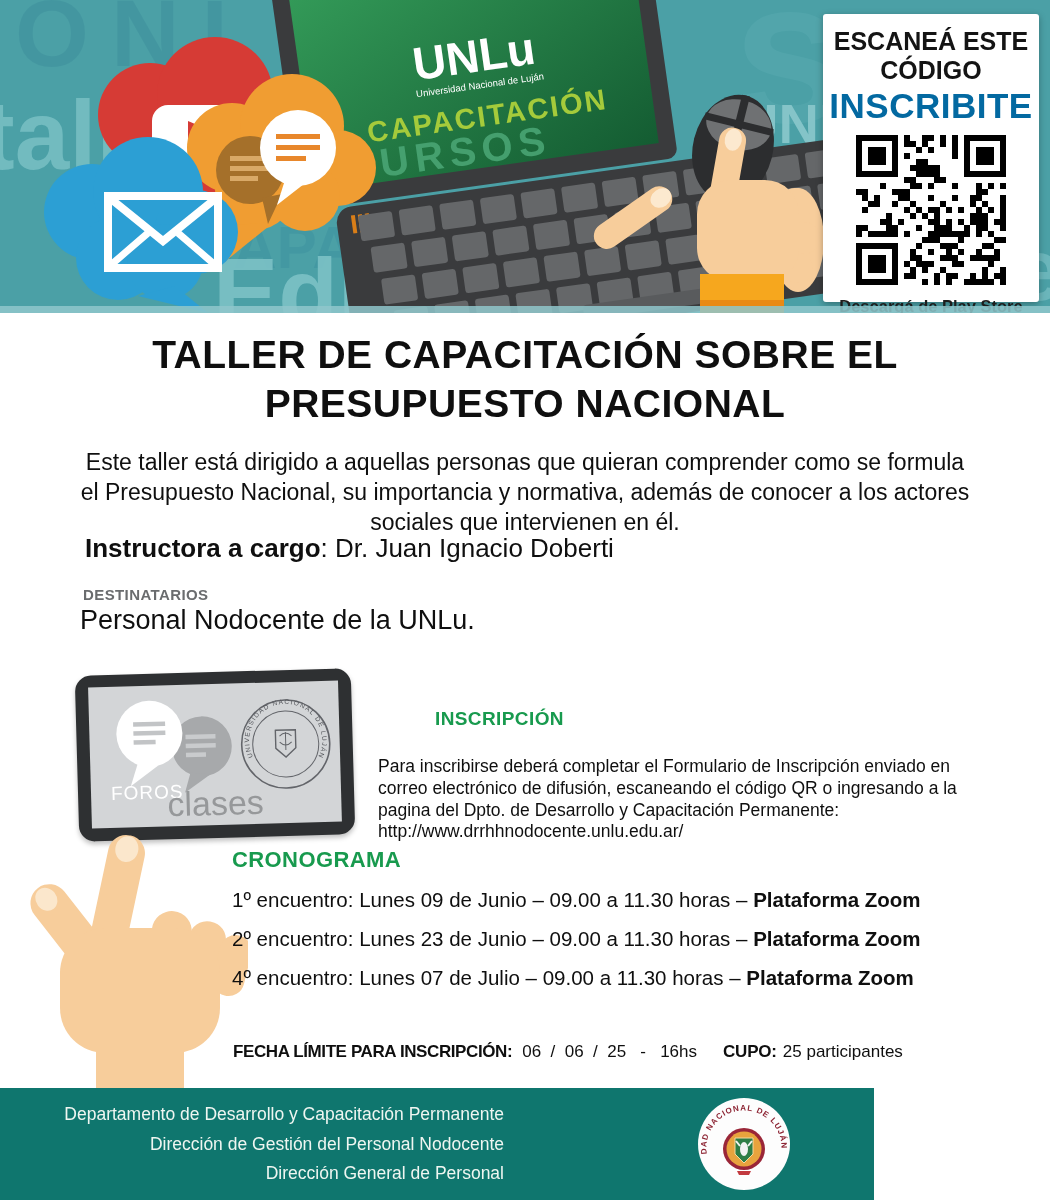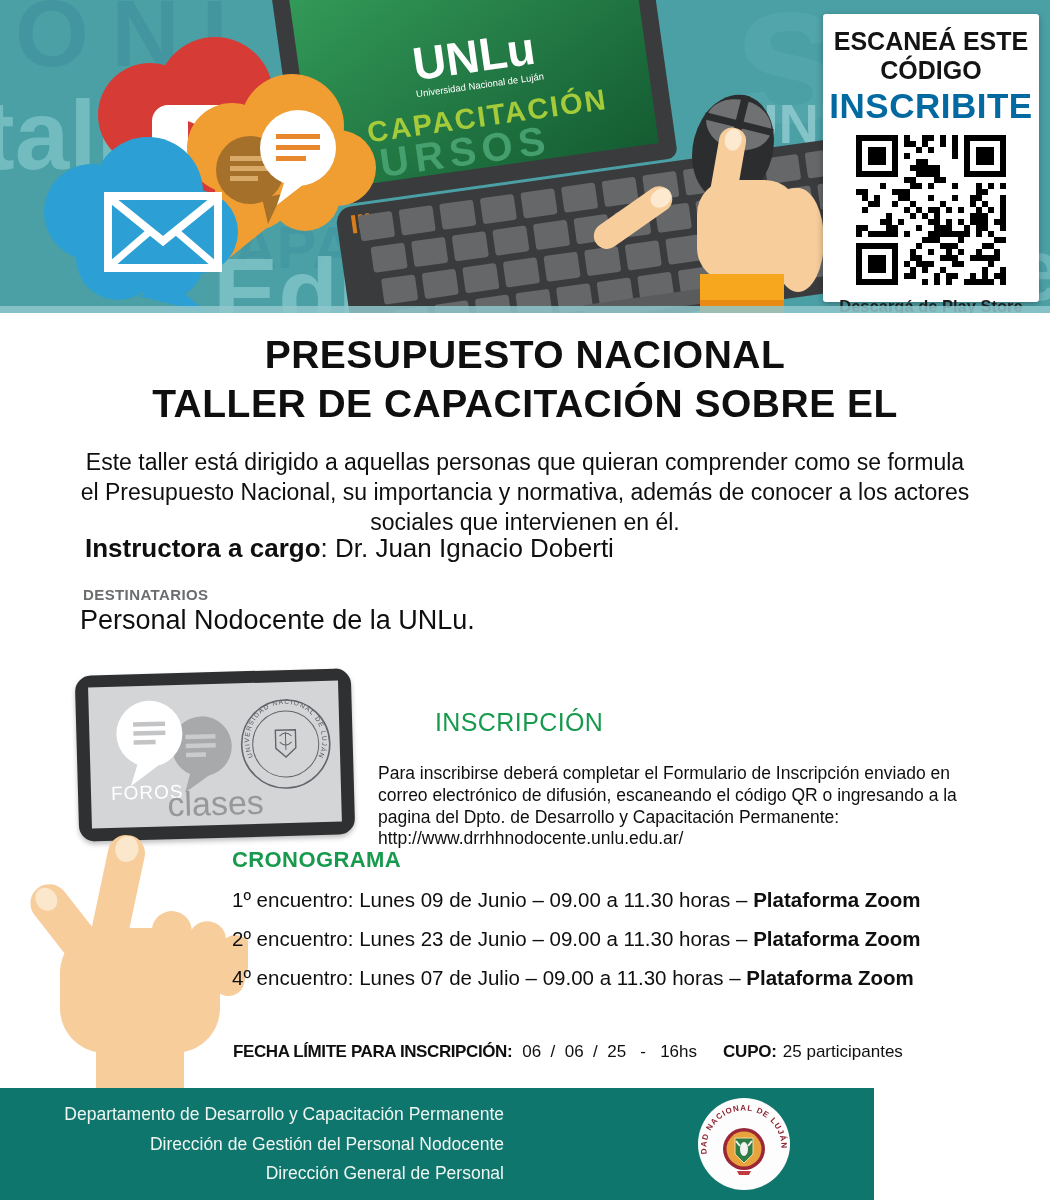--- a/index.html
+++ b/index.html
@@ -34,21 +34,21 @@
   .dest-value{position:absolute;top:605px;left:80px;font-size:27px;color:#0f0f0f;}
 
   
   .tablet{position:absolute;left:77px;top:672px;width:276px;height:166px;background:#2E3032;border-radius:16px;
           transform:rotate(-1.6deg);box-shadow:0 3px 5px rgba(0,0,0,.25);}
   .tablet-screen{position:absolute;left:13px;top:12px;width:250px;height:141px;background:#D3D5D7;overflow:hidden;}
   .hand{position:absolute;left:8px;top:833px;width:240px;height:256px;}
 
   
   .inscripcion{position:absolute;left:378px;top:708px;width:592px;}
-  .ins-heading{font-size:25px;font-weight:normal;color:#189A4E;margin-left:57px;letter-spacing:.4px;}
+  .ins-heading{font-size:19px;font-weight:bold;color:#189A4E;margin-left:57px;letter-spacing:.4px;}
   .ins-body{margin-top:26px;font-size:17.5px;line-height:21.8px;color:#0f0f0f;}
   .ins-url{display:block;font-size:17.5px;line-height:21.8px;color:#0f0f0f;text-decoration:none;}
 
   
   .cronograma{position:absolute;left:232px;top:847px;width:790px;}
   .cron-heading{font-size:22px;font-weight:bold;color:#189A4E;letter-spacing:.4px;}
   .cron-item{margin-top:15px;font-size:20.5px;color:#0f0f0f;}
 
   
   .deadline{position:absolute;left:233px;top:1042px;width:805px;font-size:17px;color:#0f0f0f;white-space:pre;}
@@ -423,22 +423,22 @@
           <rect x="0" y="108" width="42" height="42" fill="#000"></rect>
           <rect x="6" y="114" width="30" height="30" fill="#fff"></rect>
           <rect x="12" y="120" width="18" height="18" fill="#000"></rect>
         </svg>
       <div class="qr-caption">Descargá de Play Store cualquier lector gratuito de código QR</div>
     </div>
     <div class="banner-strip"></div>
   </div>
 
   <div class="title">
+    <div>TALLER DE CAPACITACIÓN SOBRE EL</div>
     <div>PRESUPUESTO NACIONAL</div>
-    <div>TALLER DE CAPACITACIÓN SOBRE EL</div>
   </div>
 
   <div class="intro">Este taller está dirigido a aquellas personas que quieran comprender como se formula el Presupuesto Nacional, su importancia y normativa, además de conocer a los actores sociales que intervienen en él.</div>
 
   <div class="instructor"><b>Instructora a cargo</b><span>: Dr. Juan Ignacio Doberti</span></div>
 
   <div class="dest-label">DESTINATARIOS</div>
   <div class="dest-value">Personal Nodocente de la UNLu.</div>
 
   <div class="tablet">

